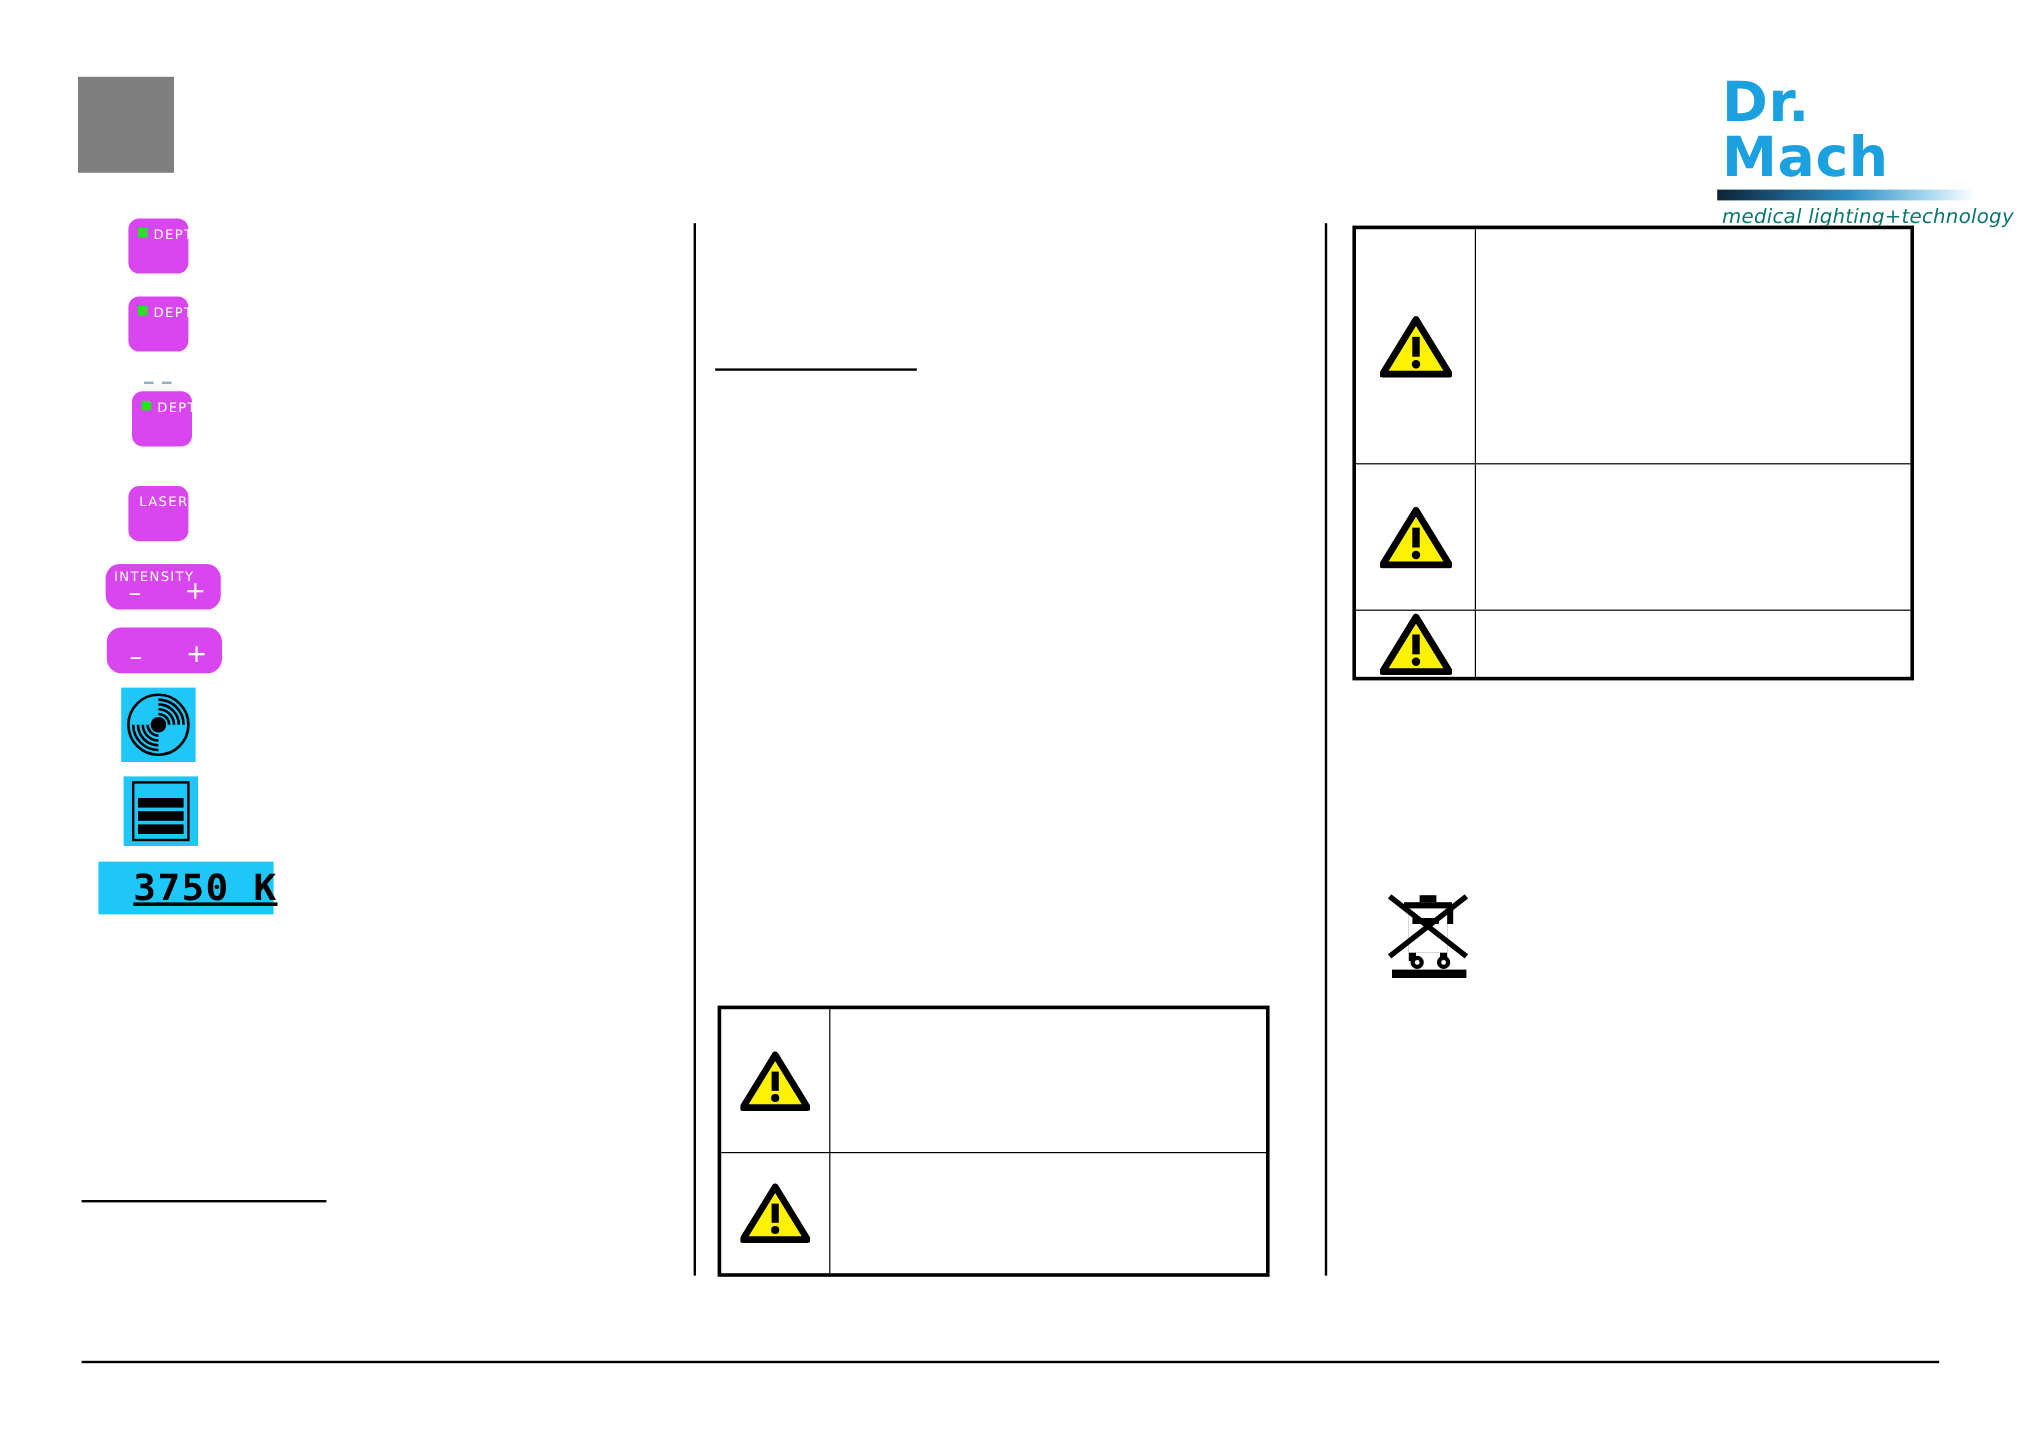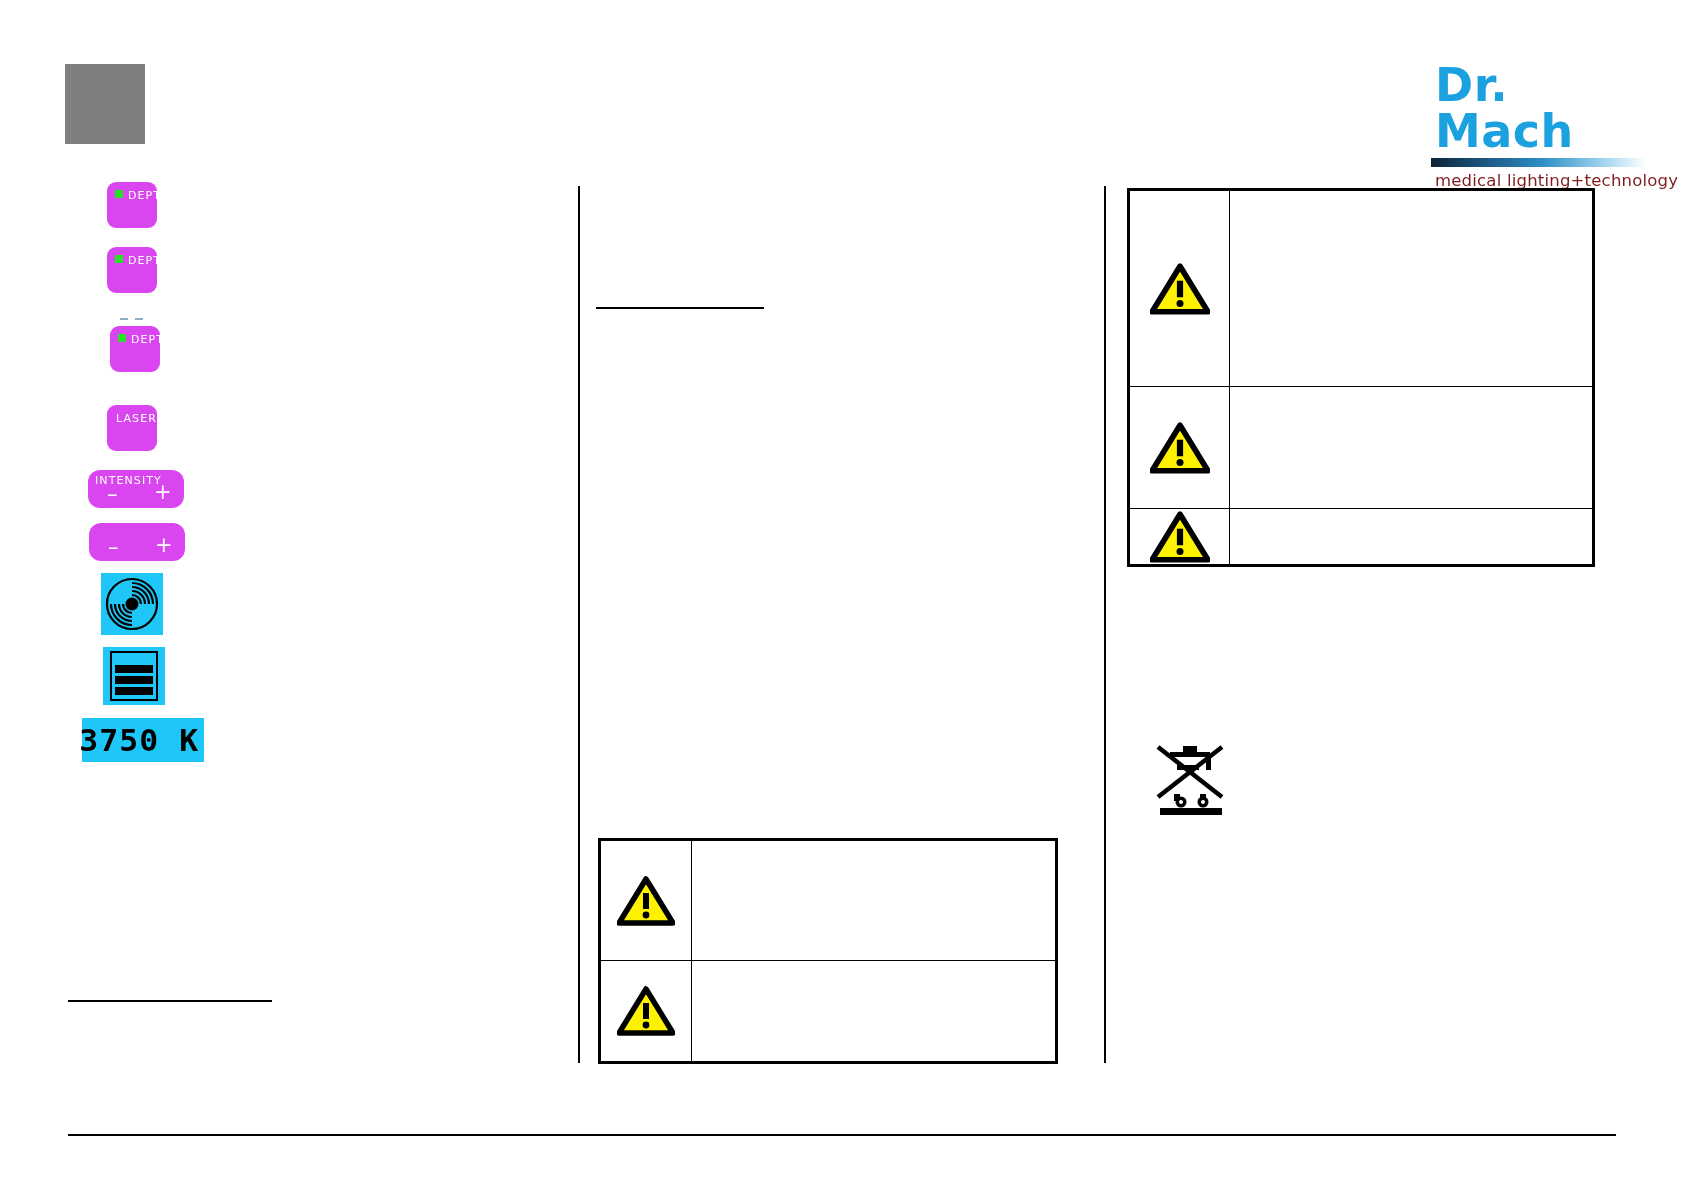--- a/index.html
+++ b/index.html
@@ -47,25 +47,26 @@
   }
   .brand-bar {
     margin-top: 4px;
     height: 9px;
     width: 100%;
     background: linear-gradient(to right, #0d2235 0%, #17496d 18%, #2e8fc6 52%, #a9d9f1 82%, #ffffff 100%);
   }
   .brand-tagline {
     font-family: "DejaVu Sans", sans-serif;
     font-size: 16.5px;
-    color: #7f1d1d;
+    color: #0f766e;
     letter-spacing: 0.2px;
     margin-top: 4px;
     padding-left: 4px;
     white-space: nowrap;
+    font-style: italic;
   }
 
   
   .col-rule {
     position: absolute;
     width: 1.6px;
     background: #000000;
   }
   .col-rule.c1 { left: 578px; top: 186px; height: 877px; }
   .col-rule.c2 { left: 1104px; top: 186px; height: 877px; }
@@ -179,26 +180,27 @@
   }
   .icon-shutter .s1 { bottom: 26px; }
   .icon-shutter .s2 { bottom: 15px; }
   .icon-shutter .s3 { bottom: 4px; }
 
   
   .temp-display {
     position: absolute;
     left: 82px;
     top: 718px;
-    width: 122px;
+    width: 146px;
     height: 44px;
     background: #1ec7f7;
     display: flex;
     align-items: center;
-    justify-content: flex-start;
+    justify-content: flex-end;
+    text-decoration: underline;
   }
   .temp-value {
     font-family: "DejaVu Sans Mono", monospace;
     font-size: 30px;
     font-weight: bold;
     color: #000000;
     letter-spacing: 1px;
     transform: scaleX(1.05);
   }
 

